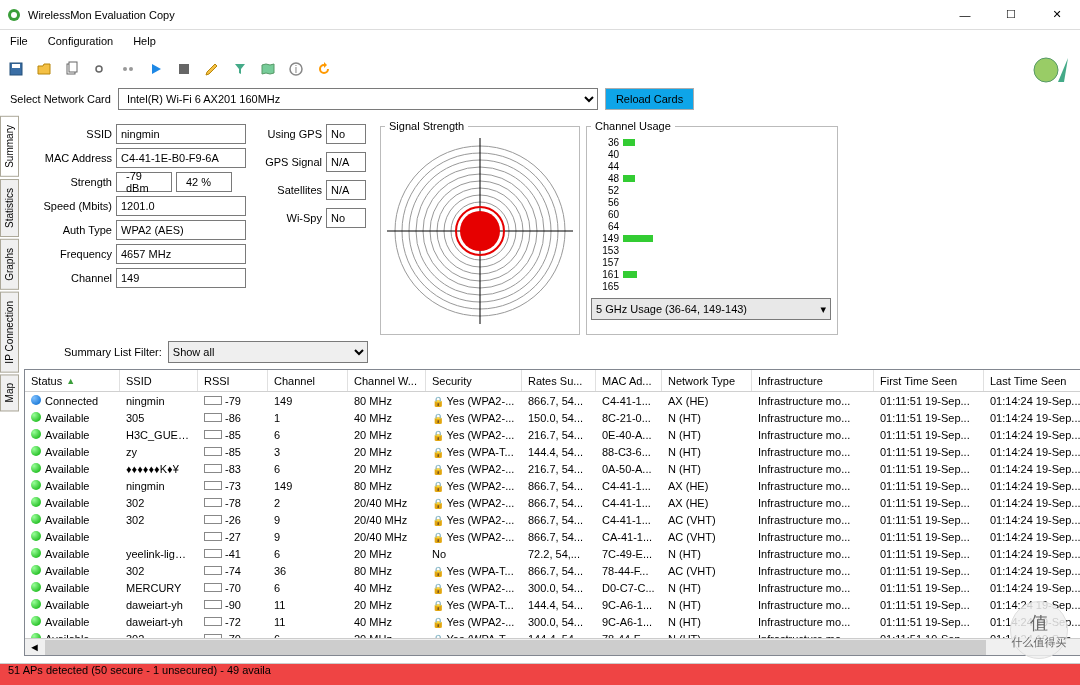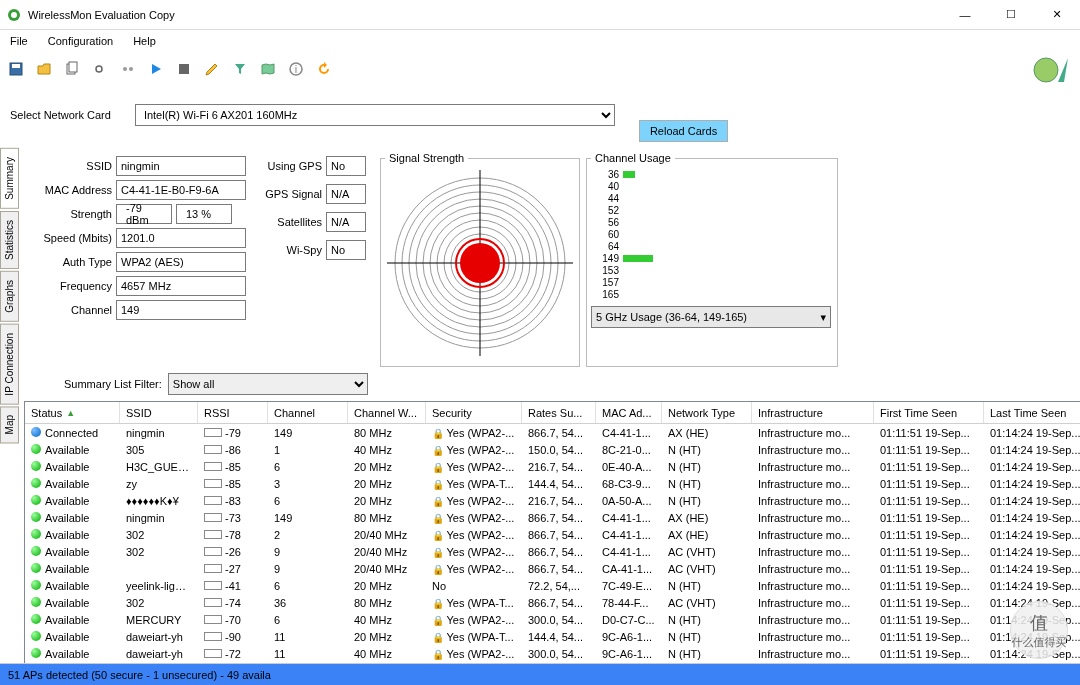--- a/index.html
+++ b/index.html
@@ -7,23 +7,23 @@
 .titlebar{height:30px;display:flex;align-items:center;padding:0 0 0 6px;border-bottom:1px solid #ddd;}
 .titlebar .appicon{width:16px;height:16px;margin-right:6px;}
 .titlebar .title{flex:1;color:#000;}
 .winbtns{display:flex;}
 .winbtn{width:46px;height:30px;display:flex;align-items:center;justify-content:center;color:#000;}
 .menubar{height:22px;display:flex;align-items:center;padding:0 6px;gap:12px;color:#000;}
 .menubar span{padding:2px 4px;}
 .toolbar{height:34px;display:flex;align-items:center;padding:0 6px;gap:8px;position:relative;}
 .toolbar .tbtn{width:20px;height:20px;display:flex;align-items:center;justify-content:center;}
 .toolbar .bigicon{position:absolute;right:6px;top:-4px;width:44px;height:44px;}
-.cardrow{display:flex;align-items:center;gap:24px;padding:2px 10px 6px 10px;}
+.cardrow{display:flex;align-items:center;gap:7px;padding:2px 10px 6px 10px;}
 .cardrow select{height:22px;flex:0 0 480px;border:1px solid #7a7a7a;padding:0 4px;background:#fff;}
-.cardrow button{height:22px;padding:0 10px;border:1px solid #adadad;background:#7dd3fc;margin-top:32px;}
+.cardrow button{height:22px;padding:0 10px;border:1px solid #adadad;background:#0ea5e9;}
 .mainwrap{display:flex;height:540px;}
 .sidetabs{width:22px;display:flex;flex-direction:column;border-right:1px solid #fff;}
 .sidetab{writing-mode:vertical-rl;transform:rotate(180deg);padding:8px 3px;border:1px solid #aca899;background:#f0f0f0;margin-bottom:2px;text-align:center;font-size:10px;}
 .sidetab.active{background:#fff;}
 .content{flex:1;display:flex;flex-direction:column;padding:4px 8px 0 4px;}
 .upper{display:flex;gap:6px;}
 .fieldcol{display:flex;flex-direction:column;gap:4px;padding:4px 4px 0 0;}
 .fieldrow{display:flex;align-items:center;gap:4px;}
 .flabel{width:88px;text-align:right;color:#000;}
 .fval{border:1px solid #7a7a7a;height:20px;padding:0 4px;display:flex;align-items:center;background:#fff;}
@@ -52,21 +52,21 @@
 .sort-arrow{color:#3a9e3a;margin-left:4px;font-size:9px;}
 .dot{width:10px;height:10px;border-radius:50%;display:inline-block;margin-right:4px;}
 .dot.blue{background:radial-gradient(circle at 30% 30%,#7ec0ff,#0066cc);}
 .dot.green{background:radial-gradient(circle at 30% 30%,#9f9,#0a0);}
 .rssibar{display:inline-flex;align-items:center;gap:2px;}
 .rssibar .bar{width:18px;height:9px;border:1px solid #888;position:relative;background:#fff;}
 .rssibar .fill{height:100%;background:#3c3;}
 .lock{color:#d9a400;margin-right:2px;font-size:10px;}
 .hscroll{height:17px;background:#f0f0f0;border-top:1px solid #ccc;display:flex;align-items:center;}
 .hscroll .thumb{height:15px;background:#cdcdcd;margin-left:1px;}
-.statusbar{height:22px;border-top:1px solid #ccc;display:flex;align-items:center;padding:0 8px;color:#000;position:absolute;bottom:0;left:0;right:0;background:#3b82f6;}
+.statusbar{height:22px;border-top:1px solid #ccc;display:flex;padding:0 8px;color:#000;position:absolute;bottom:0;left:0;right:0;background:#ef4444;}
 .watermark{position:absolute;right:12px;bottom:26px;width:58px;height:58px;border-radius:50%;background:rgba(240,240,240,0.85);display:flex;flex-direction:column;align-items:center;justify-content:center;font-size:9px;color:#666;border:1px solid #ddd;}
 
 
 .c0{width:95px}.c1{width:78px}.c2{width:70px}.c3{width:80px}.c4{width:78px}.c5{width:96px}.c6{width:74px}.c7{width:66px}.c8{width:90px}.c9{width:122px}.c10{width:110px}.c11{width:110px}
 </style>
 </head>
 <body>
 
 <div class="titlebar">
   <svg class="appicon" viewBox="0 0 16 16">
@@ -181,21 +181,21 @@
             <span class="flabel">SSID</span>
             <span class="fval w130">ningmin</span>
           </div>
         <div class="fieldrow">
             <span class="flabel">MAC Address</span>
             <span class="fval w130">C4-41-1E-B0-F9-6A</span>
           </div>
         <div class="fieldrow">
             <span class="flabel">Strength</span>
             <span class="fval w60">-79 dBm</span>
-            <span class="fval w60">13 %</span>
+            <span class="fval w60">42 %</span>
           </div>
         <div class="fieldrow">
             <span class="flabel">Speed (Mbits)</span>
             <span class="fval w130">1201.0</span>
           </div>
         <div class="fieldrow">
             <span class="flabel">Auth Type</span>
             <span class="fval w130">WPA2 (AES)</span>
           </div>
         <div class="fieldrow">
@@ -257,20 +257,24 @@
             </div>
             <div class="chrow">
               <span class="chlbl">40</span>
               <span class="chbar" style="width:0px"></span>
             </div>
             <div class="chrow">
               <span class="chlbl">44</span>
               <span class="chbar" style="width:0px"></span>
             </div>
             <div class="chrow">
+              <span class="chlbl">48</span>
+              <span class="chbar" style="width:12px"></span>
+            </div>
+            <div class="chrow">
               <span class="chlbl">52</span>
               <span class="chbar" style="width:0px"></span>
             </div>
             <div class="chrow">
               <span class="chlbl">56</span>
               <span class="chbar" style="width:0px"></span>
             </div>
             <div class="chrow">
               <span class="chlbl">60</span>
               <span class="chbar" style="width:0px"></span>
@@ -285,26 +289,30 @@
             </div>
             <div class="chrow">
               <span class="chlbl">153</span>
               <span class="chbar" style="width:0px"></span>
             </div>
             <div class="chrow">
               <span class="chlbl">157</span>
               <span class="chbar" style="width:0px"></span>
             </div>
             <div class="chrow">
+              <span class="chlbl">161</span>
+              <span class="chbar" style="width:14px"></span>
+            </div>
+            <div class="chrow">
               <span class="chlbl">165</span>
               <span class="chbar" style="width:0px"></span>
             </div>
           </div>
         <div class="chselect">
-            <span>5 GHz Usage (36-64, 149-165)</span>
+            <span>5 GHz Usage (36-64, 149-143)</span>
             <span>▾</span>
           </div>
       </fieldset>
     </div>
 
     <div class="filterrow">
       <span>Summary List Filter:</span>
       <select><option>Show all</option></select>
     </div>
 
@@ -375,21 +383,21 @@
           <div class="grow">
             <div class="gc c0"><span class="dot green"></span>Available</div>
             <div class="gc c1">zy</div>
             <div class="gc c2"><span class="rssibar">
                 <span class="bar"><span class="fill" style="width:13%"></span></span>
               </span> -85</div>
             <div class="gc c3">3</div>
             <div class="gc c4">20 MHz</div>
             <div class="gc c5"><span class="lock">🔒</span>Yes (WPA-T...</div>
             <div class="gc c6">144.4, 54...</div>
-            <div class="gc c7">68-C3-9...</div>
+            <div class="gc c7">88-C3-6...</div>
             <div class="gc c8">N (HT)</div>
             <div class="gc c9">Infrastructure mo...</div>
             <div class="gc c10">01:11:51 19-Sep...</div>
             <div class="gc c11">01:14:24 19-Sep...</div>
           </div>
           <div class="grow">
             <div class="gc c0"><span class="dot green"></span>Available</div>
             <div class="gc c1">♦♦♦♦♦♦K♦¥</div>
             <div class="gc c2"><span class="rssibar">
                 <span class="bar"><span class="fill" style="width:15%"></span></span>

